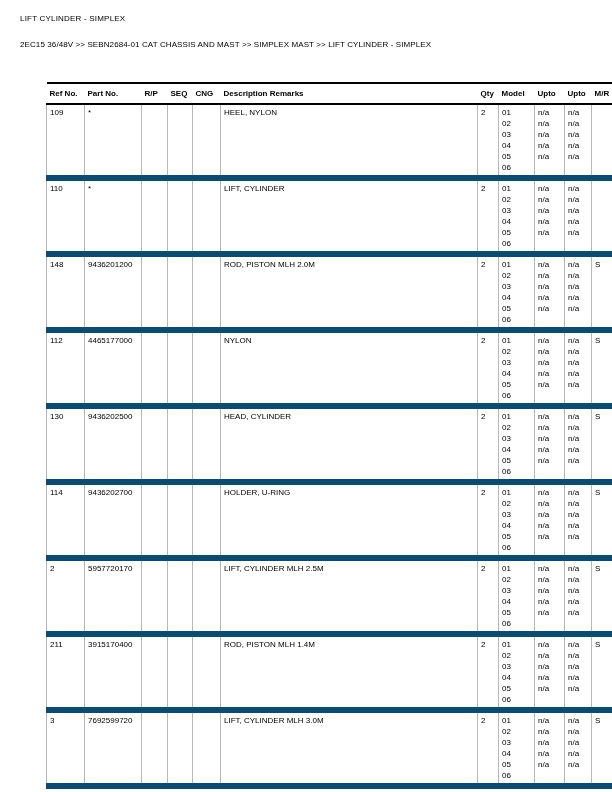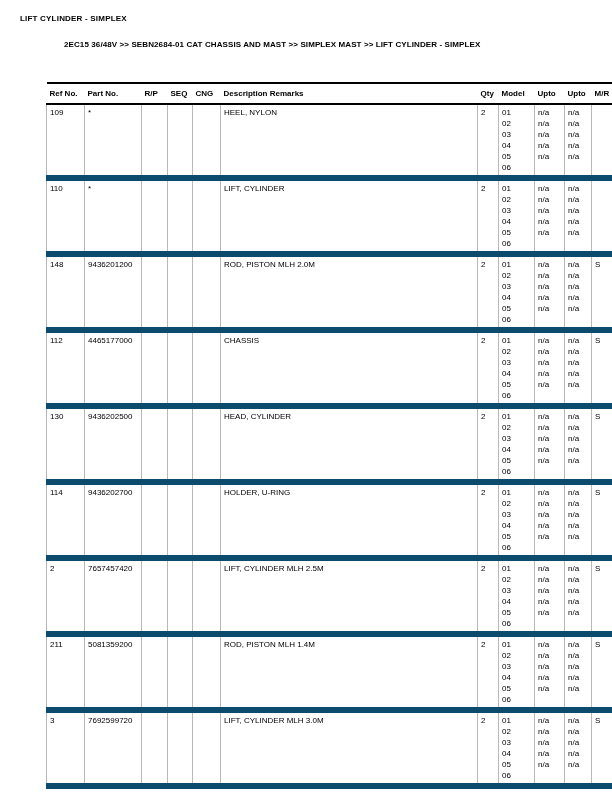--- a/index.html
+++ b/index.html
@@ -12,29 +12,28 @@
     height: 792px;
     font-family: "Liberation Sans", sans-serif;
     color: #000000;
     overflow: hidden;
   }
   .page {
     padding: 14px 0 0 20px;
   }
   .title {
     font-size: 8px;
-    font-weight: bold;
+    font-weight: normal;
     letter-spacing: 0.2px;
   }
   .breadcrumb {
     font-size: 8px;
-    font-weight: bold;
+    font-weight: normal;
     margin-top: 17px;
     letter-spacing: 0.1px;
-    margin-left: 44px;
   }
   table.parts {
     border-collapse: collapse;
     table-layout: fixed;
     width: 592px;
     margin-top: 33px;
     margin-left: 26px;
   }
   table.parts thead tr {
     border-top: 2px solid #000000;
@@ -211,21 +210,21 @@
           </td>
           <td>S</td>
           <td class="spacer-cell"></td>
         </tr>
         <tr>
           <td>112</td>
           <td>4465177000</td>
           <td></td>
           <td></td>
           <td></td>
-          <td>CHASSIS</td>
+          <td>NYLON</td>
           <td>2</td>
           <td>
             <div class="stack-line">01</div>
             <div class="stack-line">02</div>
             <div class="stack-line">03</div>
             <div class="stack-line">04</div>
             <div class="stack-line">05</div>
             <div class="stack-line">06</div>
           </td>
           <td>
@@ -312,21 +311,21 @@
             <div class="stack-line">n/a</div>
             <div class="stack-line">n/a</div>
             <div class="stack-line">n/a</div>
             <div class="stack-line"></div>
           </td>
           <td>S</td>
           <td class="spacer-cell"></td>
         </tr>
         <tr>
           <td>2</td>
-          <td>7657457420</td>
+          <td>5957720170</td>
           <td></td>
           <td></td>
           <td></td>
           <td>LIFT, CYLINDER MLH 2.5M</td>
           <td>2</td>
           <td>
             <div class="stack-line">01</div>
             <div class="stack-line">02</div>
             <div class="stack-line">03</div>
             <div class="stack-line">04</div>
@@ -347,21 +346,21 @@
             <div class="stack-line">n/a</div>
             <div class="stack-line">n/a</div>
             <div class="stack-line">n/a</div>
             <div class="stack-line"></div>
           </td>
           <td>S</td>
           <td class="spacer-cell"></td>
         </tr>
         <tr>
           <td>211</td>
-          <td>5081359200</td>
+          <td>3915170400</td>
           <td></td>
           <td></td>
           <td></td>
           <td>ROD, PISTON MLH 1.4M</td>
           <td>2</td>
           <td>
             <div class="stack-line">01</div>
             <div class="stack-line">02</div>
             <div class="stack-line">03</div>
             <div class="stack-line">04</div>

